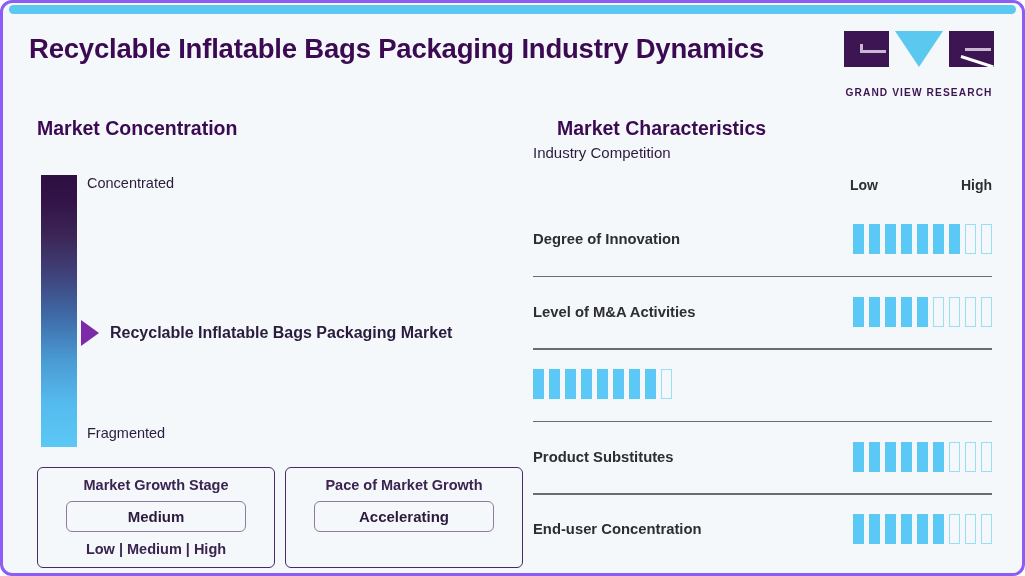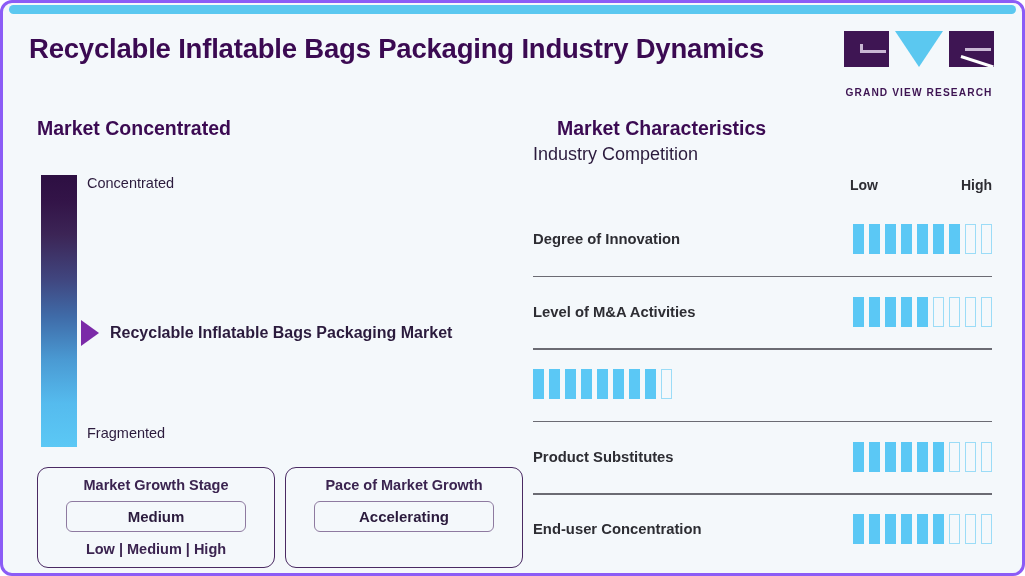--- a/index.html
+++ b/index.html
@@ -199,21 +199,21 @@
     position: absolute;
     left: 34px;
     top: 368px;
     display: flex;
     gap: 10px;
   }
   .info-box {
     width: 238px;
     box-sizing: border-box;
     border: 1.5px solid #4a2a63;
-    border-radius: 11px;
+    border-radius: 6px;
     padding: 9px 10px 10px;
     text-align: center;
     background: #f4f8fb;
   }
   .info-box-title {
     font-size: 14.5px;
     font-weight: bold;
     color: #3b2450;
     margin-bottom: 8px;
   }
@@ -245,21 +245,21 @@
   .right-title {
     position: absolute;
     left: 18px;
     top: 18px;
     margin-left: 24px;
   }
   .right-subtitle {
     position: absolute;
     left: 18px;
     top: 45px;
-    font-size: 18px;
+    font-size: 15px;
     color: #2b1b3d;
   }
 
   .scale-head {
     position: absolute;
     top: 78px;
     left: 10px;
     right: 30px;
     height: 18px;
     text-align: center;
@@ -345,21 +345,21 @@
         <div class="logo-block logo-r">
           <div class="notch"></div>
             <div class="slash"></div>
         </div>
       </div>
       <div class="logo-text">GRAND VIEW RESEARCH</div>
     </div>
   </div>
 
   <div class="panel-left">
-    <div class="section-title left-title">Market Concentrated</div>
+    <div class="section-title left-title">Market Concentration</div>
 
     <div class="gradient-wrap">
       <div class="gradient-bar"></div>
     </div>
 
     <div class="scale-label label-top">Concentrated</div>
     <div class="scale-label label-bottom">Fragmented</div>
 
     <div class="marker" style="top: 220.76px;">
       <div class="marker-arrow"></div>

